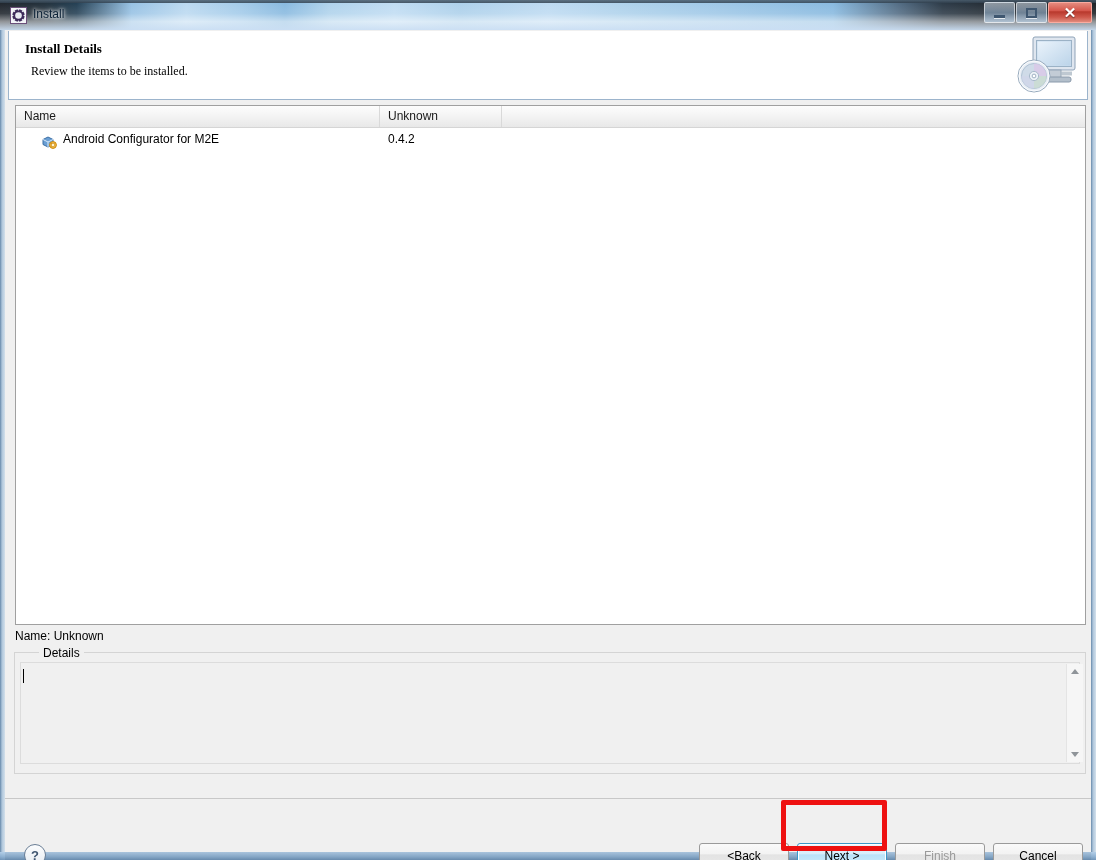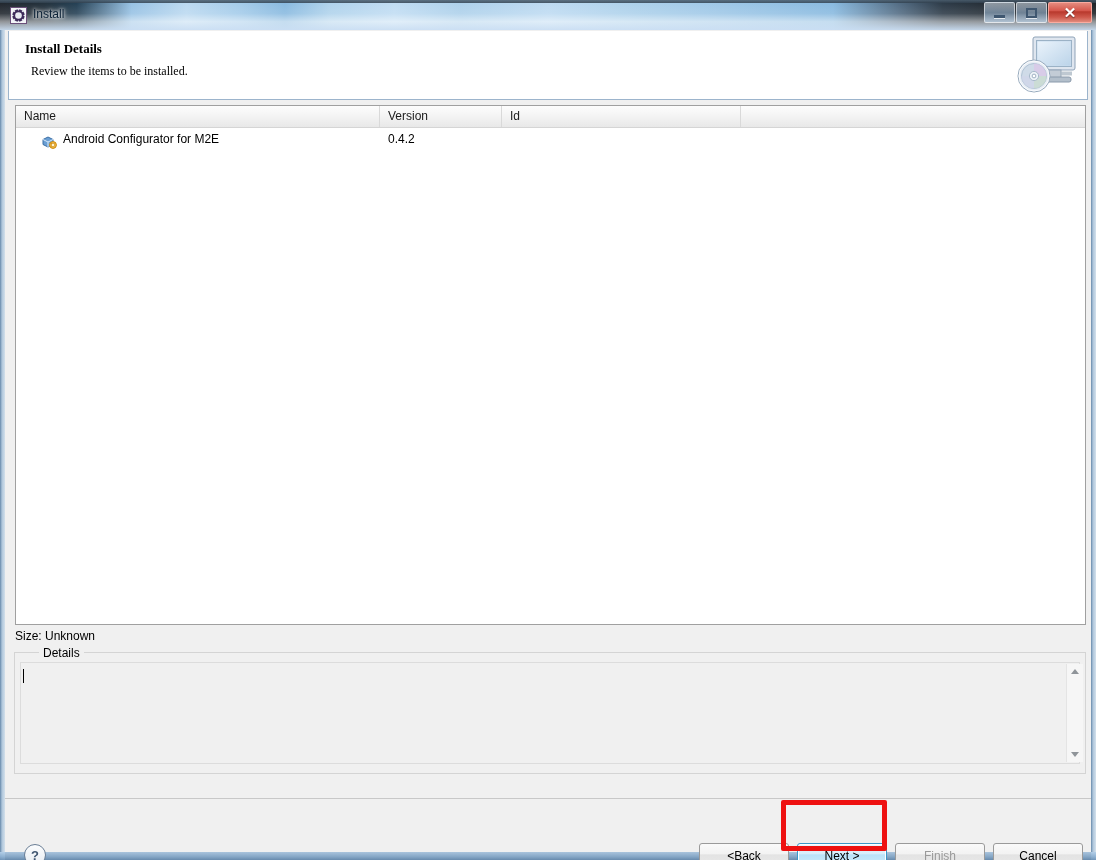--- a/index.html
+++ b/index.html
@@ -465,43 +465,42 @@
             <circle cx="27" cy="45" r="4.6" fill="#eef3f8" stroke="#a9bacb"></circle>
             <circle cx="27" cy="45" r="1.9" fill="#ffffff" stroke="#9fb1c3"></circle>
           </g>
         </svg>
       </div>
     </div>
 
     <div id="table-wrap">
       <div id="table-head">
         <div class="th c0">Name</div>
-        <div class="th c1">Version</div>
-        <div class="th c2">Id</div>
+        <div class="th c1">Unknown</div>
         <div class="th c3"></div>
       </div>
       <div class="row">
         <div class="cell c0">
           <span class="feature-icon">
             <svg width="16" height="16" viewBox="0 0 16 16">
               <path d="M2 5.5 L7 3 L12 5.5 L12 10.5 L7 13 L2 10.5 Z" fill="#6a9fd4" stroke="#3a6ea5"></path>
               <path d="M2 5.5 L7 8 L12 5.5" fill="none" stroke="#d6e7f7"></path>
               <path d="M7 8 L7 13" fill="none" stroke="#d6e7f7"></path>
               <circle cx="12" cy="11" r="3.4" fill="#f5b942" stroke="#c98a10"></circle>
               <rect x="10.4" y="9.4" width="3.2" height="3.2" fill="#fff2cf" stroke="#c98a10" stroke-width=".6"></rect>
             </svg>
           </span>
           <span class="row-label">Android Configurator for M2E</span>
         </div>
         <div class="cell c1">0.4.2</div>
         <div class="cell c3"></div>
       </div>
     </div>
 
-    <div id="size-label">Size: Unknown</div>
+    <div id="size-label">Name: Unknown</div>
 
     <div id="details-group"></div>
     <div id="details-legend">Details</div>
     <div id="details-box"></div>
     <div id="details-caret"></div>
     <div id="details-scroll">
       <div class="sb-arrow up">
           <div class="tri-up"></div>
         </div>
       <div class="sb-arrow down">

